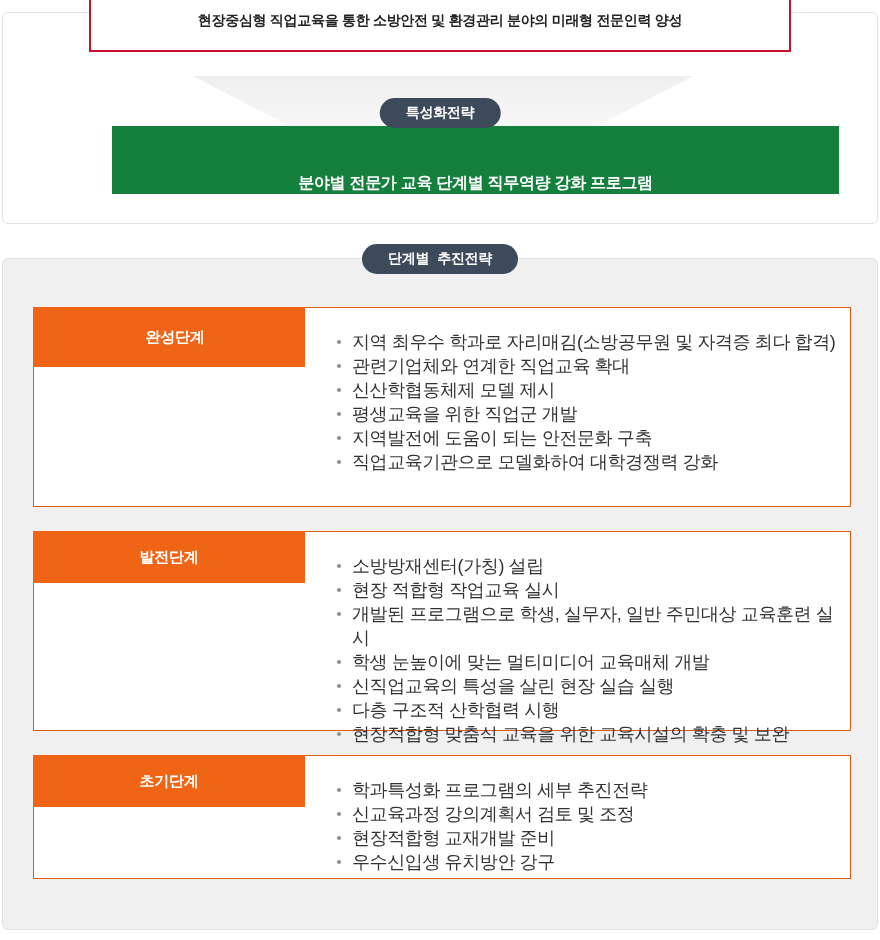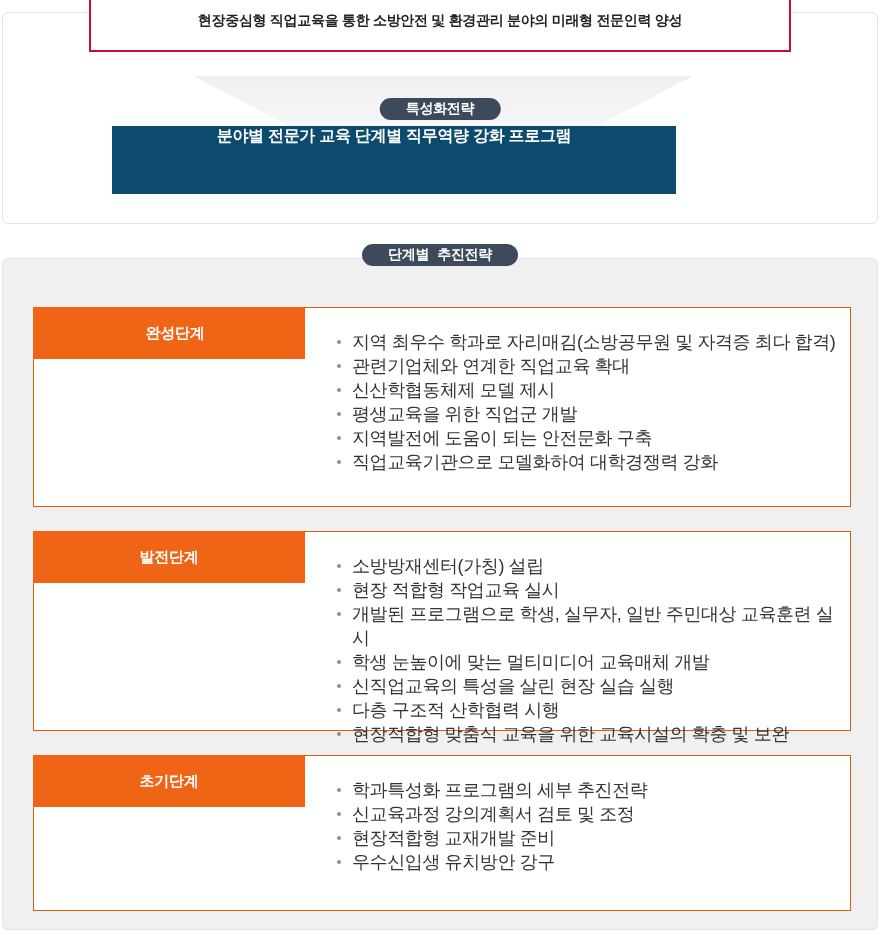--- a/index.html
+++ b/index.html
@@ -58,21 +58,21 @@
     height: 52px;
     background: linear-gradient(to bottom, #efefef, #f7f7f7);
     clip-path: polygon(0 0, 100% 0, 80% 100%, 20% 100%);
     z-index: 1;
   }
 
   .pill {
     display: inline-flex;
     align-items: center;
     justify-content: center;
-    height: 22px;
+    height: 30px;
     padding: 0 26px;
     border-radius: 15px;
     background: #3d4a5c;
     color: #ffffff;
     font-size: 14px;
     font-weight: bold;
     letter-spacing: -0.3px;
   }
 
   .pill-strategy {
@@ -80,25 +80,25 @@
     left: 50%;
     transform: translateX(-50%);
     top: 98px;
     z-index: 6;
   }
 
   .strategy-bar {
     position: absolute;
     left: 112px;
     top: 126px;
-    width: 564px;
+    width: 727px;
     height: 68px;
-    background: #0c4a6e;
+    background: #15803d;
     display: flex;
-    align-items: flex-start;
+    align-items: flex-end;
     justify-content: center;
     z-index: 4;
   }
   .strategy-bar .txt {
     color: #ffffff;
     font-size: 16px;
     font-weight: bold;
     letter-spacing: -0.3px;
   }
 
@@ -195,21 +195,21 @@
     <span class="txt">분야별 전문가 교육 단계별 직무역량 강화 프로그램</span>
   </div>
 
   <div class="bottom-panel">
 
     <div class="pill pill-stage">
       <span>단계별 추진전략</span>
     </div>
 
     <div class="stage-block" style="top:48px; height:200px;">
-      <div class="stage-label" style="height:52px;padding-left:12px;">
+      <div class="stage-label" style="height:60px;padding-left:12px;">
         <span>완성단계</span>
       </div>
       <ul class="stage-list" style="top:22px;">
         <li>지역 최우수 학과로 자리매김(소방공무원 및 자격증 최다 합격)</li>
         <li>관련기업체와 연계한 직업교육 확대</li>
         <li>신산학협동체제 모델 제시</li>
         <li>평생교육을 위한 직업군 개발</li>
         <li>지역발전에 도움이 되는 안전문화 구축</li>
         <li>직업교육기관으로 모델화하여 대학경쟁력 강화</li>
       </ul>
@@ -223,21 +223,21 @@
         <li>소방방재센터(가칭) 설립</li>
         <li>현장 적합형 작업교육 실시</li>
         <li>개발된 프로그램으로 학생, 실무자, 일반 주민대상 교육훈련 실시</li>
         <li>학생 눈높이에 맞는 멀티미디어 교육매체 개발</li>
         <li>신직업교육의 특성을 살린 현장 실습 실행</li>
         <li>다층 구조적 산학협력 시행</li>
         <li>현장적합형 맞춤식 교육을 위한 교육시설의 확충 및 보완</li>
       </ul>
     </div>
 
-    <div class="stage-block" style="top:496px; height:156px;">
+    <div class="stage-block" style="top:496px; height:124px;">
       <div class="stage-label" style="height:52px;">
         <span>초기단계</span>
       </div>
       <ul class="stage-list" style="top:22px;">
         <li>학과특성화 프로그램의 세부 추진전략</li>
         <li>신교육과정 강의계획서 검토 및 조정</li>
         <li>현장적합형 교재개발 준비</li>
         <li>우수신입생 유치방안 강구</li>
       </ul>
     </div>

